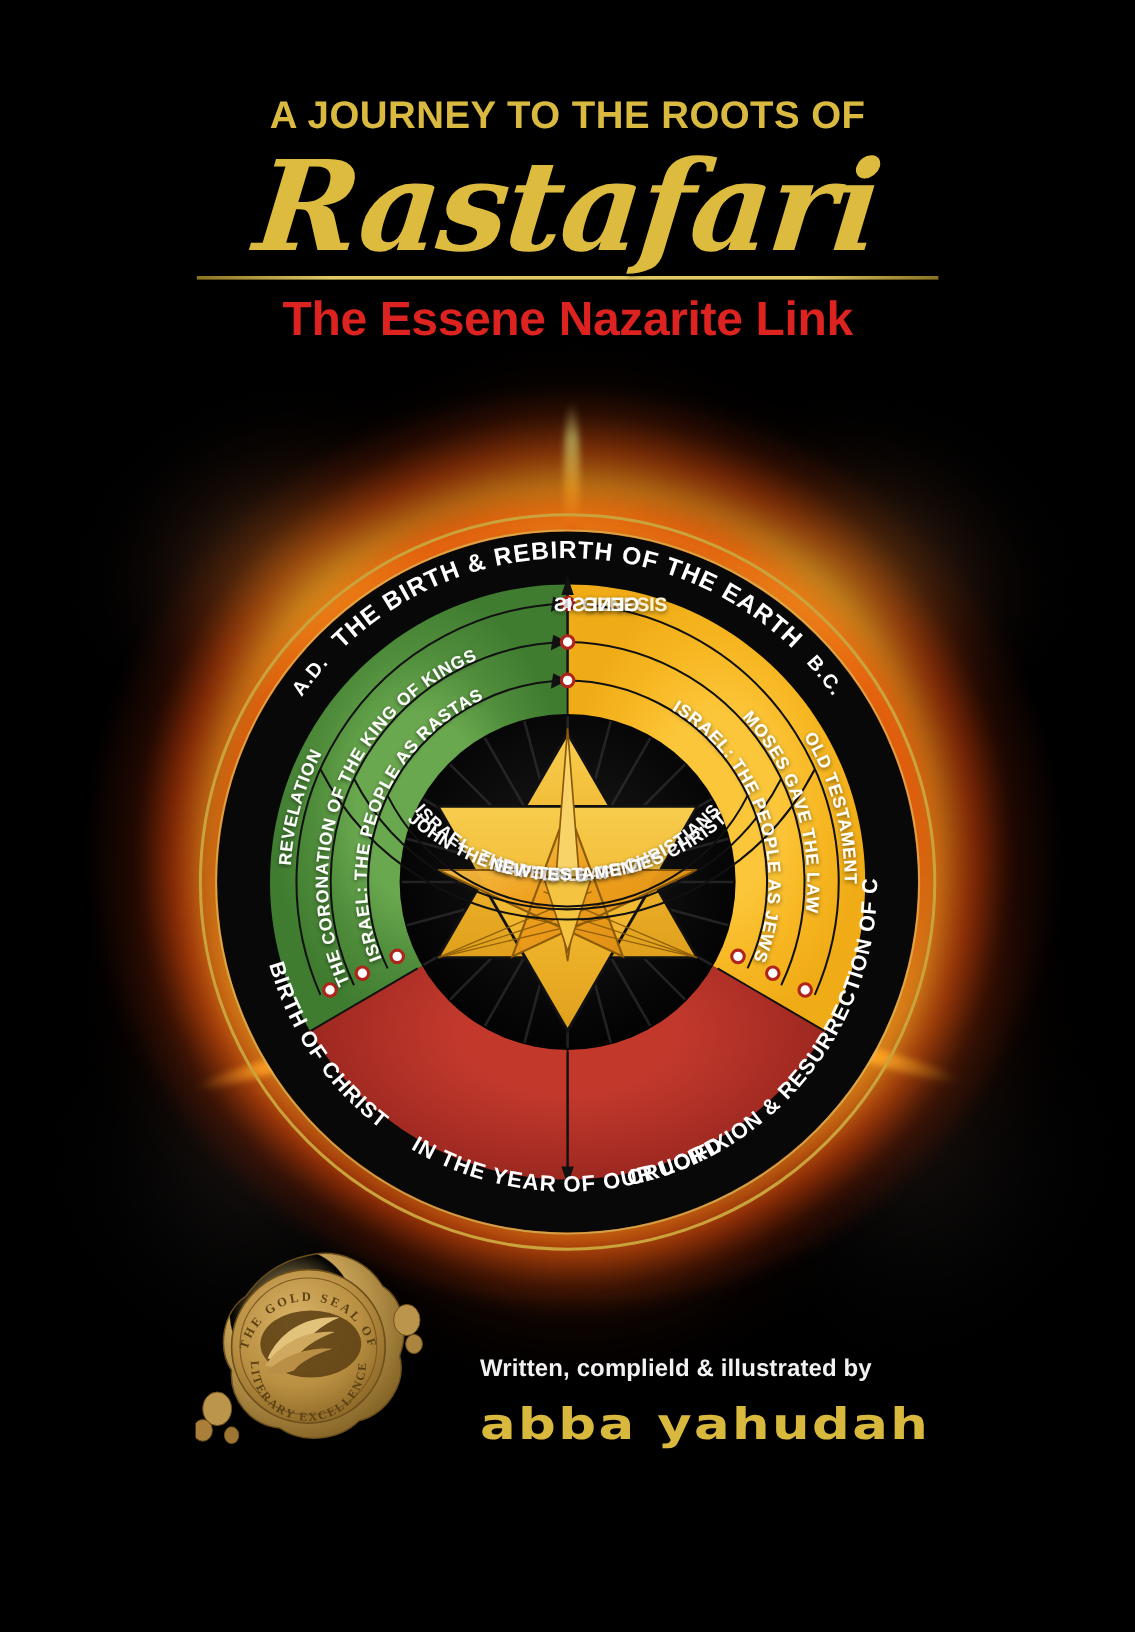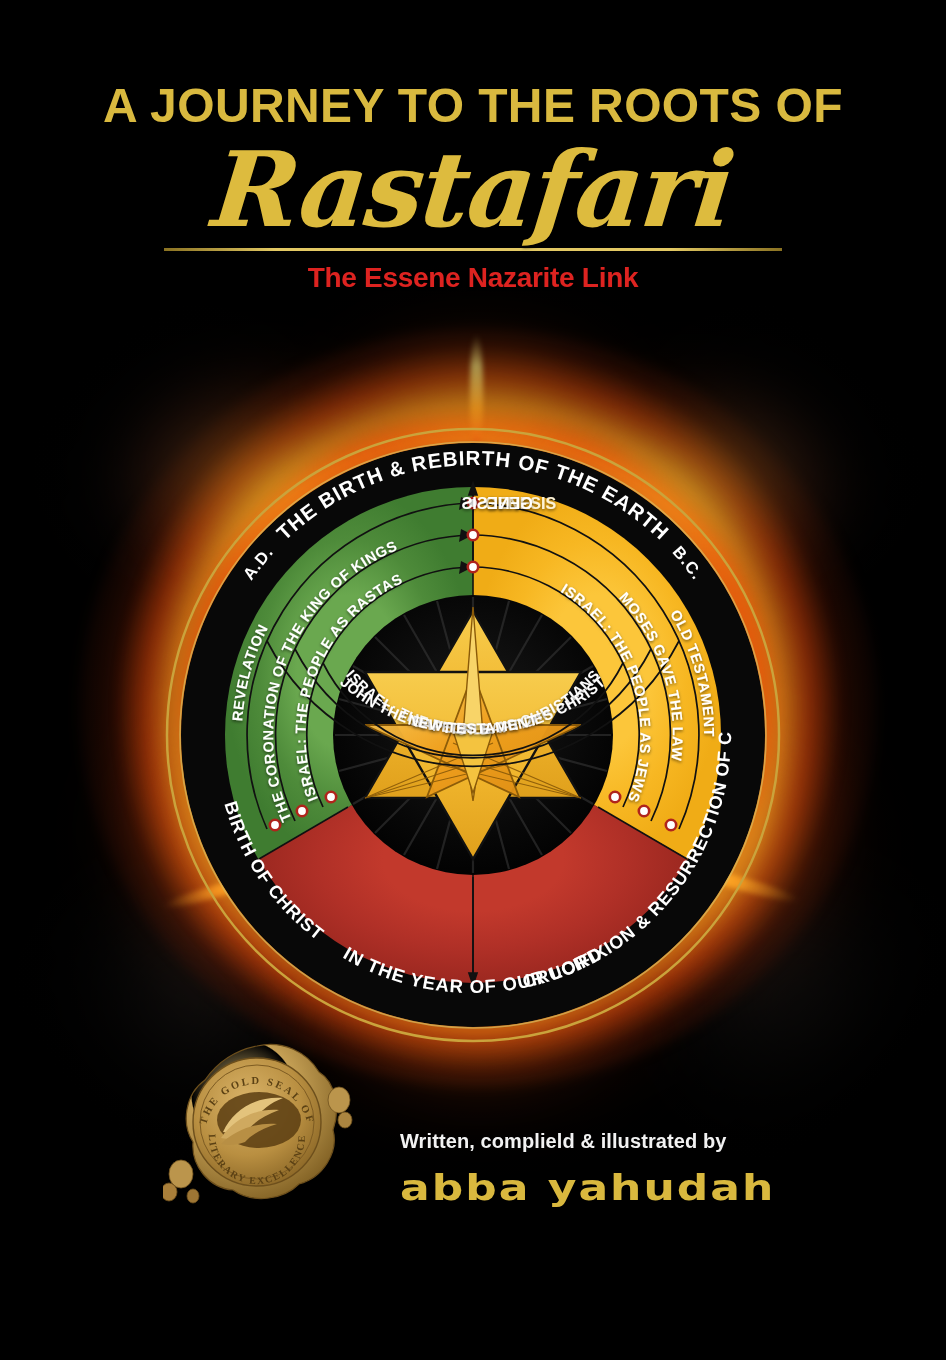--- a/index.html
+++ b/index.html
@@ -98,21 +98,21 @@
   #vignette {
     position:absolute; inset:0;
     background:radial-gradient(ellipse 62% 42% at 50% 54%, rgba(0,0,0,0) 52%, rgba(0,0,0,.55) 72%, rgba(0,0,0,1) 92%);
     pointer-events:none;
   }
 
   
   #title-block { position:absolute; left:0; top:0; width:946px; }
   #main-title {
     text-align:center;
-    font-size:48px; font-weight:bold;
+    font-size:32px; font-weight:bold;
     letter-spacing:.4px;
     color:#d9b93f;
     margin-top:78px;
     white-space:nowrap;
     text-shadow:0 1px 2px rgba(0,0,0,.9);
   }
   #script-title {
     text-align:center;
     font-family:"DejaVu Serif", serif;
     font-style:italic; font-weight:bold;
@@ -124,21 +124,21 @@
     transform:skewX(-6deg);
     text-shadow:1px 2px 3px rgba(0,0,0,.85);
   }
   #title-rule {
     width:618px; height:3px;
     margin:4px auto 0;
     background:linear-gradient(to right, #8a7222, #e3c964 18%, #e3c964 82%, #8a7222);
   }
   #subtitle {
     text-align:center;
-    font-size:28px; font-weight:bold;
+    font-size:40px; font-weight:bold;
     color:#dd2320;
     margin-top:11px;
     letter-spacing:-.3px;
     white-space:nowrap;
     text-shadow:0 1px 3px rgba(0,0,0,.9);
   }
 
   
   #diagram-wrap {
     position:absolute;

